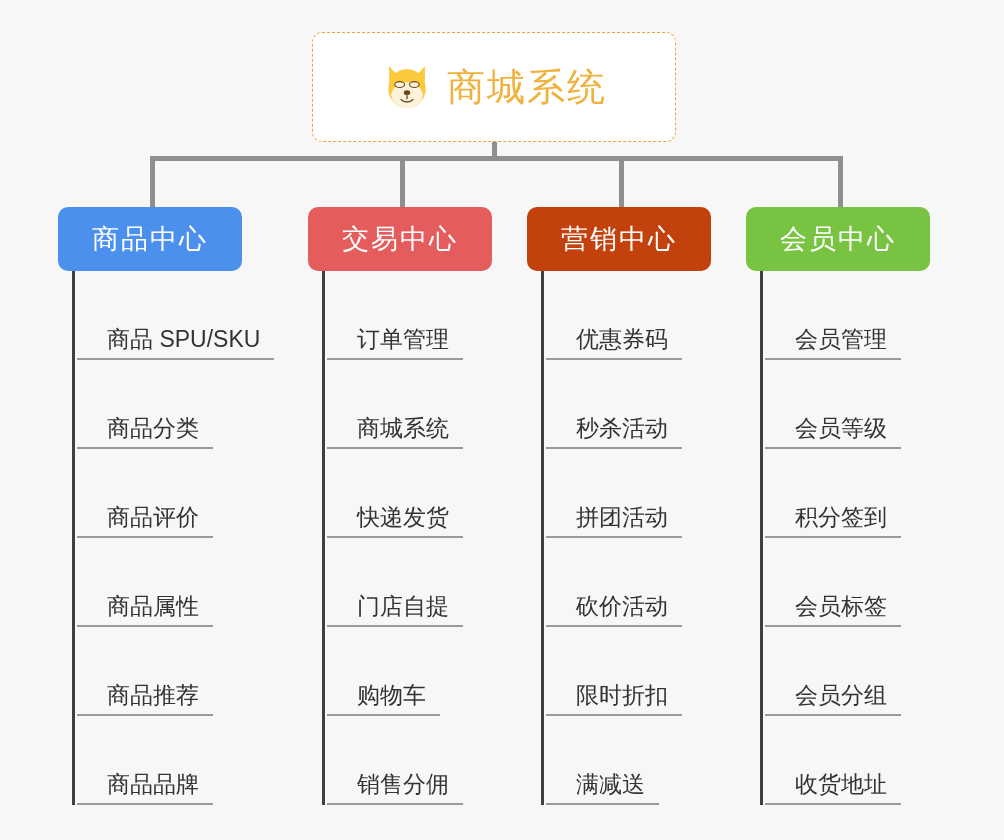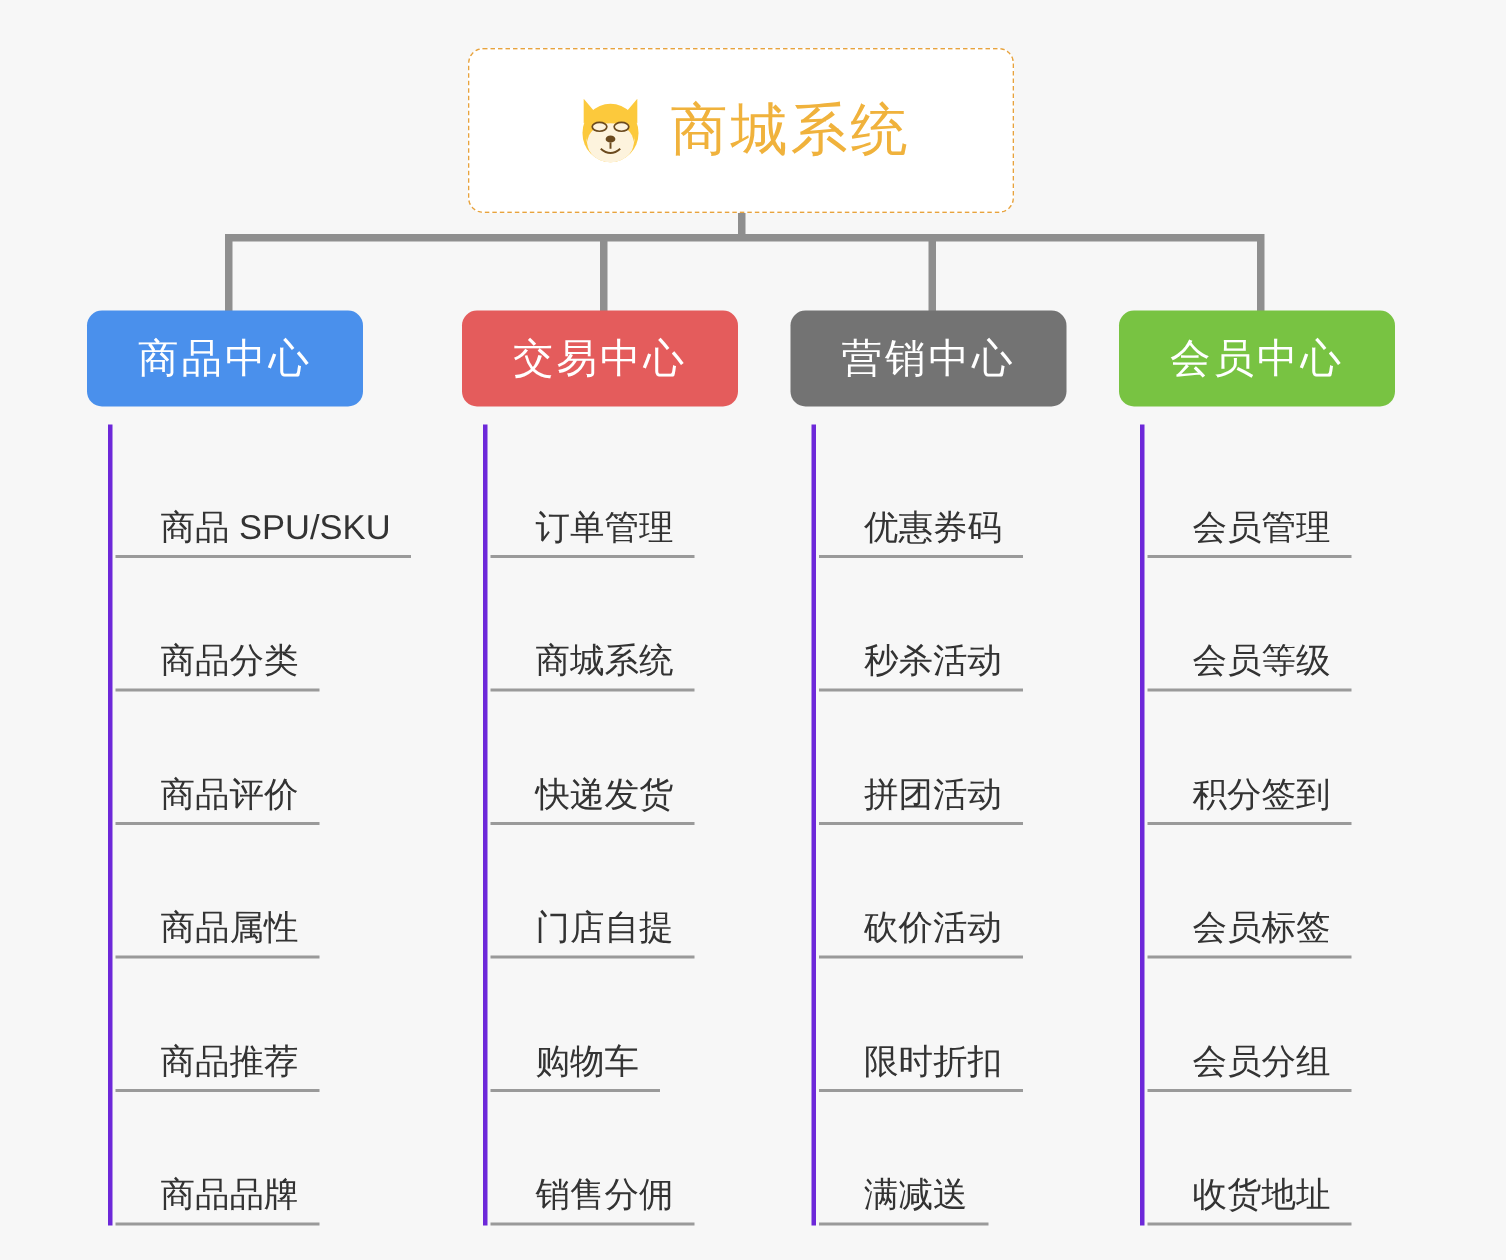--- a/index.html
+++ b/index.html
@@ -87,23 +87,23 @@
     color: #ffffff;
     font-size: 27px;
     letter-spacing: 2px;
     box-sizing: border-box;
     user-select: none;
   }
 
   
   .leaf-list {
     position: relative;
-    margin-top: 12px;
+    margin-top: 0;
     padding-left: 2px;
-    border-left: 3px solid #6d28d9;
+    border-left: 3px solid #404040;
     margin-left: 14px;
   }
   .leaf-item {
     position: relative;
     height: 89px;
     box-sizing: border-box;
     display: flex;
     align-items: flex-end;
   }
   .leaf-label {
@@ -192,21 +192,21 @@
       <div class="leaf-item">
           <span class="leaf-label">购物车</span>
         </div>
       <div class="leaf-item">
           <span class="leaf-label">销售分佣</span>
         </div>
     </div>
   </div>
 
   <div class="column" style="left:527px;width:184px">
-    <div class="cat-header" style="background:#737373">
+    <div class="cat-header" style="background:#c2410c">
       <span>营销中心</span>
     </div>
     <div class="leaf-list">
       <div class="leaf-item">
           <span class="leaf-label">优惠券码</span>
         </div>
       <div class="leaf-item">
           <span class="leaf-label">秒杀活动</span>
         </div>
       <div class="leaf-item">

